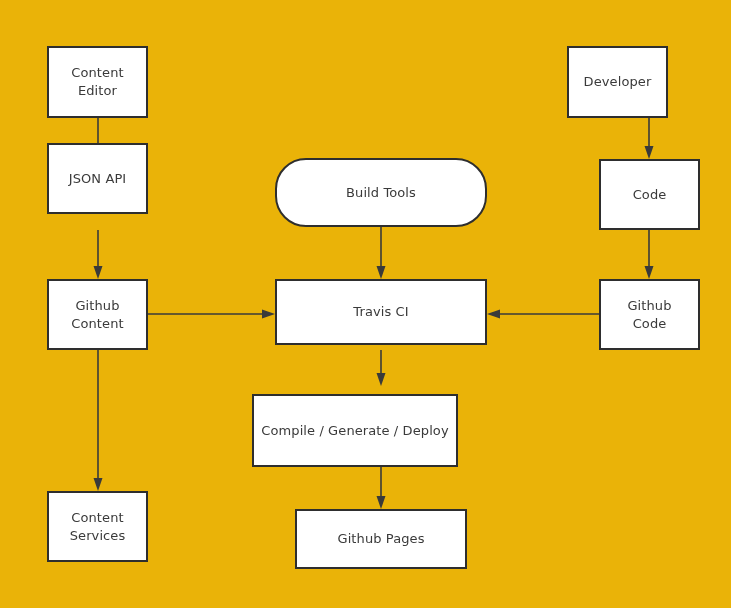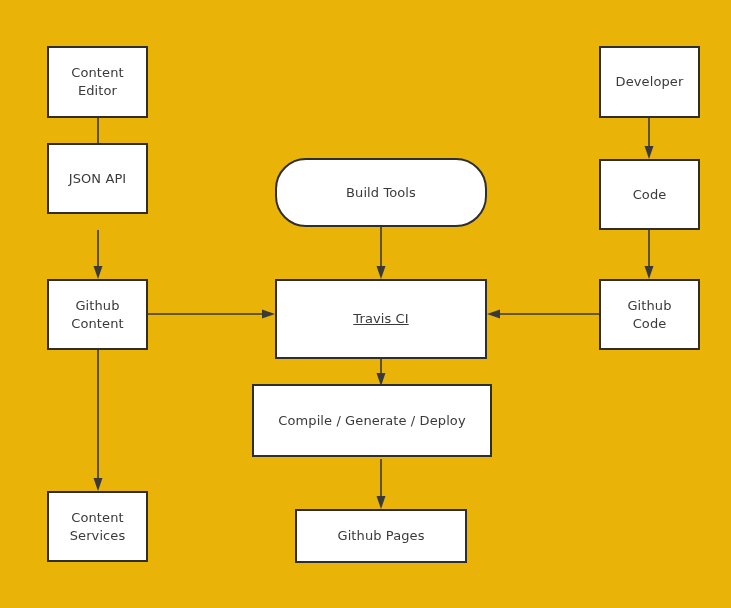--- a/index.html
+++ b/index.html
@@ -94,22 +94,22 @@
 
   <div class="node" style="left: 47px; top: 46px; width: 101px; height: 72px; background: rgb(255, 255, 255); border-color: rgb(46, 46, 46); color: rgb(58, 58, 58);">Content
 Editor</div>
   <div class="node" style="left: 47px; top: 143px; width: 101px; height: 71px; background: rgb(255, 255, 255); border-color: rgb(46, 46, 46); color: rgb(58, 58, 58);">JSON API</div>
   <div class="node" style="left: 47px; top: 279px; width: 101px; height: 71px; background: rgb(255, 255, 255); border-color: rgb(46, 46, 46); color: rgb(58, 58, 58);">Github
 Content</div>
   <div class="node" style="left: 47px; top: 491px; width: 101px; height: 71px; background: rgb(255, 255, 255); border-color: rgb(46, 46, 46); color: rgb(58, 58, 58);">Content
 Services</div>
 
   <div class="node" style="left: 275px; top: 158px; width: 212px; height: 69px; background: rgb(255, 255, 255); border-color: rgb(46, 46, 46); color: rgb(58, 58, 58); border-radius: 31px;">Build Tools</div>
-  <div class="node" style="left: 275px; top: 279px; width: 212px; height: 80px; background: rgb(255, 255, 255); border-color: rgb(46, 46, 46); color: rgb(58, 58, 58); text-decoration: underline;">Travis CI</div>
-  <div class="node" style="left: 252px; top: 384px; width: 240px; height: 73px; background: rgb(255, 255, 255); border-color: rgb(46, 46, 46); color: rgb(58, 58, 58);">Compile / Generate / Deploy</div>
-  <div class="node" style="left: 295px; top: 509px; width: 172px; height: 54px; background: rgb(255, 255, 255); border-color: rgb(46, 46, 46); color: rgb(58, 58, 58);">Github Pages</div>
+  <div class="node" style="left: 275px; top: 279px; width: 212px; height: 66px; background: rgb(255, 255, 255); border-color: rgb(46, 46, 46); color: rgb(58, 58, 58);">Travis CI</div>
+  <div class="node" style="left: 252px; top: 394px; width: 206px; height: 73px; background: rgb(255, 255, 255); border-color: rgb(46, 46, 46); color: rgb(58, 58, 58);">Compile / Generate / Deploy</div>
+  <div class="node" style="left: 295px; top: 509px; width: 172px; height: 60px; background: rgb(255, 255, 255); border-color: rgb(46, 46, 46); color: rgb(58, 58, 58);">Github Pages</div>
 
-  <div class="node" style="left: 599px; top: 46px; width: 101px; height: 72px; background: rgb(255, 255, 255); border-color: rgb(46, 46, 46); color: rgb(58, 58, 58);">Developer</div>
+  <div class="node" style="left: 567px; top: 46px; width: 101px; height: 72px; background: rgb(255, 255, 255); border-color: rgb(46, 46, 46); color: rgb(58, 58, 58);">Developer</div>
   <div class="node" style="left: 599px; top: 159px; width: 101px; height: 71px; background: rgb(255, 255, 255); border-color: rgb(46, 46, 46); color: rgb(58, 58, 58);">Code</div>
   <div class="node" style="left: 599px; top: 279px; width: 101px; height: 71px; background: rgb(255, 255, 255); border-color: rgb(46, 46, 46); color: rgb(58, 58, 58);">Github
 Code</div>
 
 </div>
 
 </body></html>

